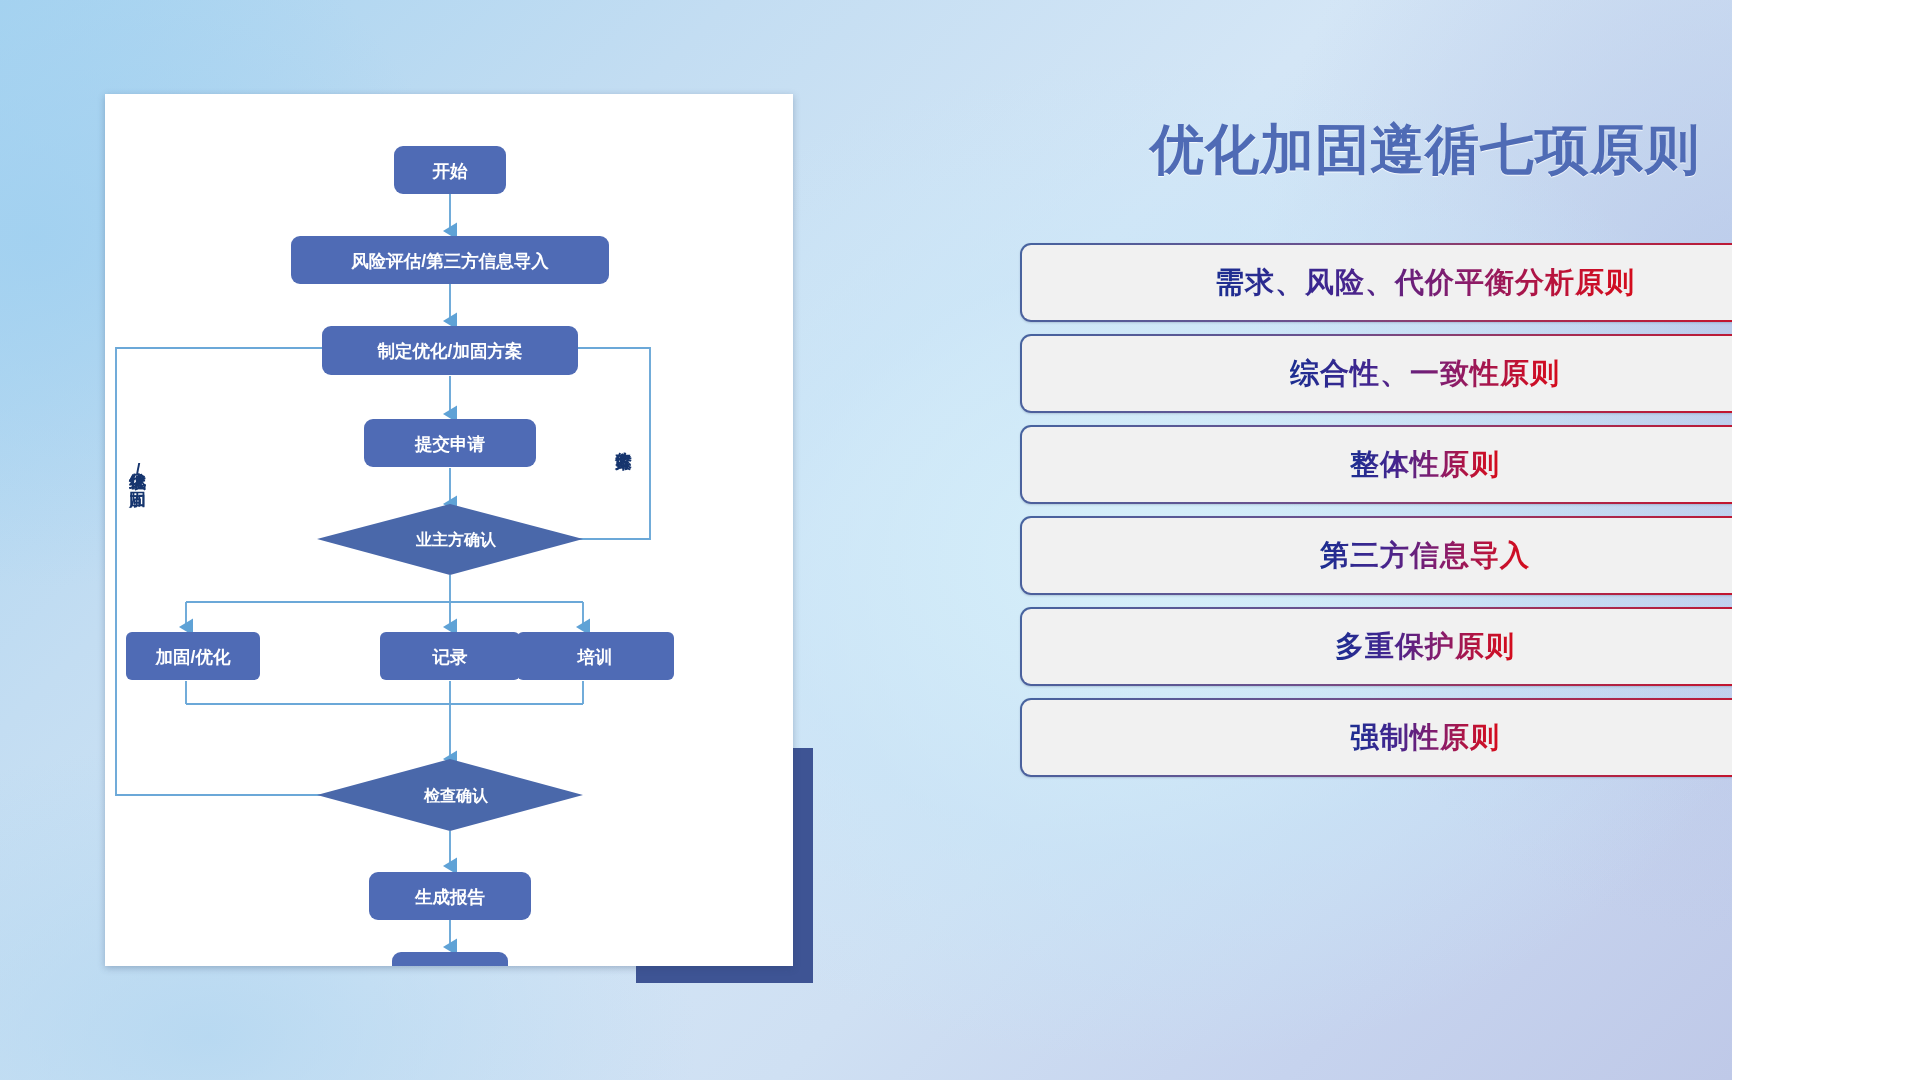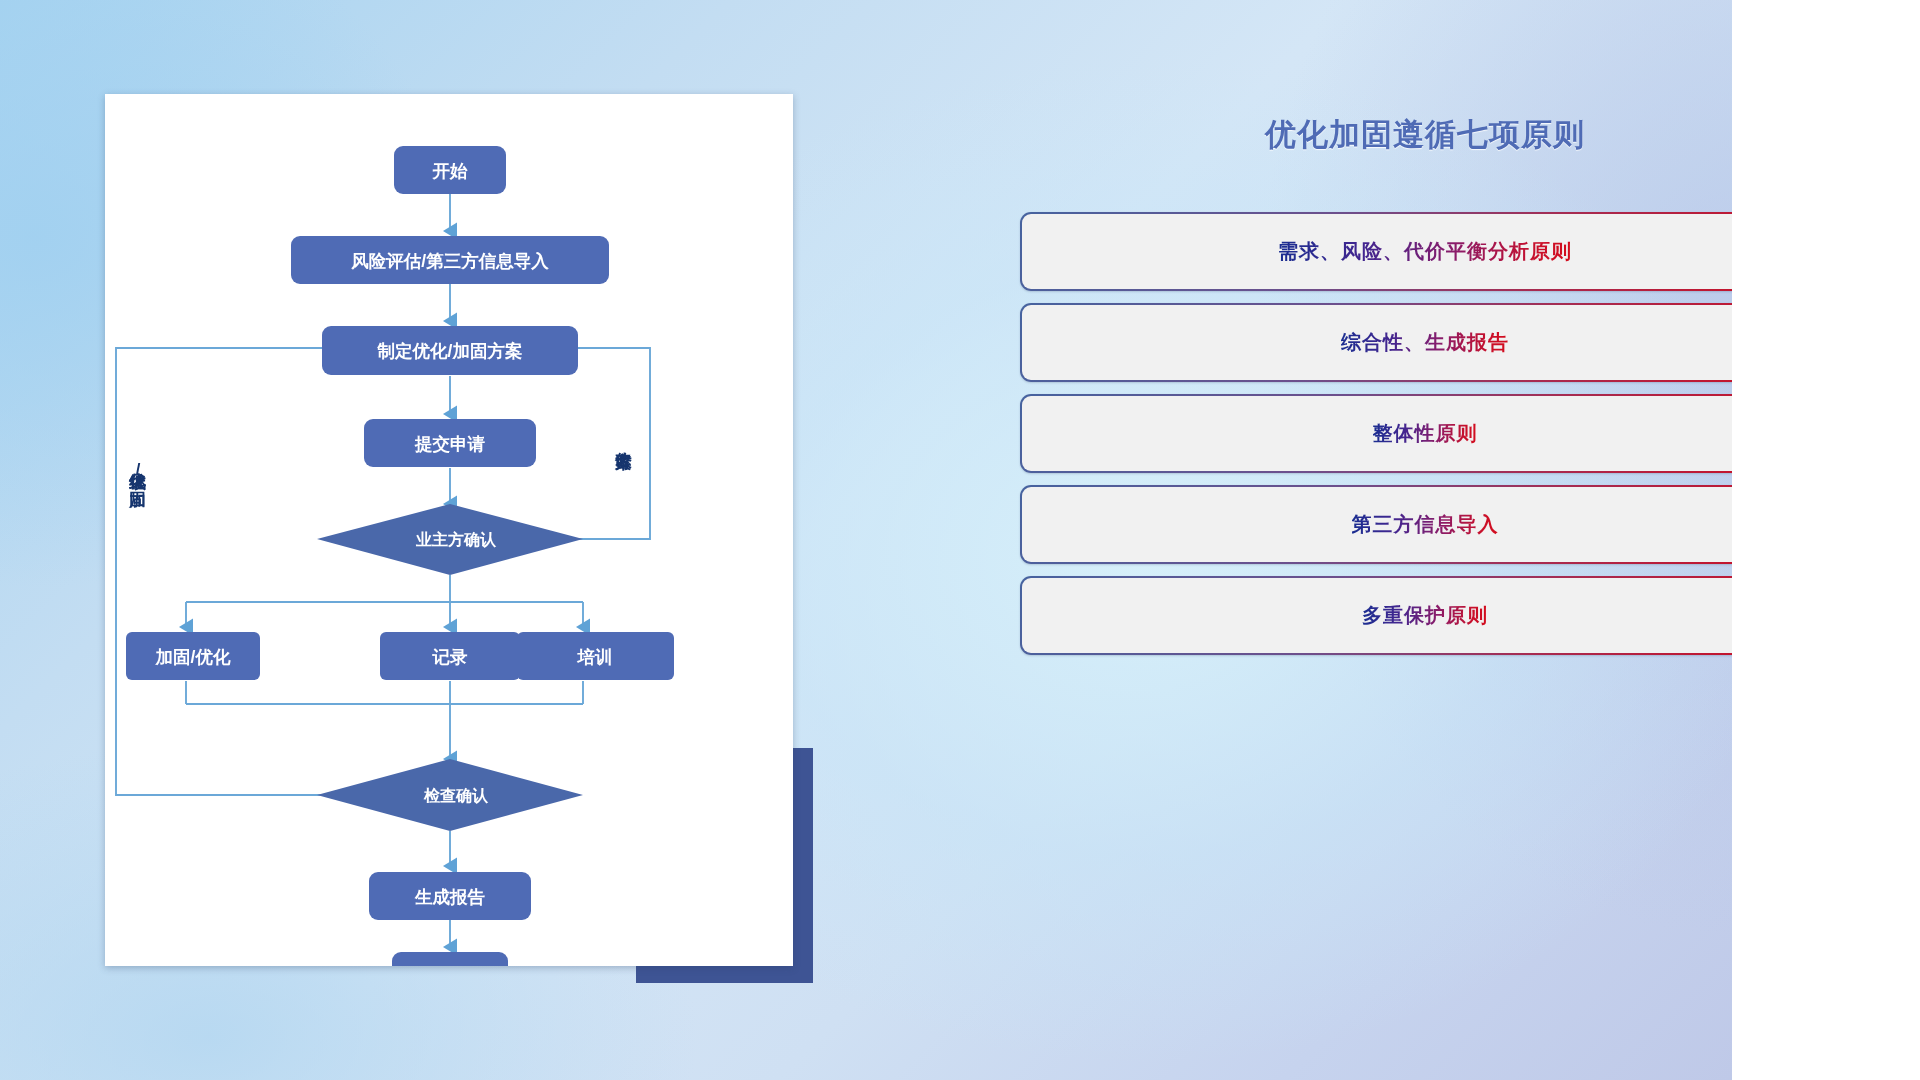--- a/index.html
+++ b/index.html
@@ -60,21 +60,21 @@
   }
 
   
   #right-pane {
     position: absolute;
     left: 1020px; top: 94px;
     width: 810px; height: 900px;
   }
 
   #principles-title {
-    font-size: 31px;
+    font-size: 54px;
     font-weight: bold;
     color: #4f6bb5;
     text-align: center;
     letter-spacing: 1px;
     margin: 20px 0 0 0;
     text-shadow: 0 1px 1px rgba(255,255,255,0.85);
   }
 
   #principle-list {
     margin-top: 56px;
@@ -93,21 +93,21 @@
   }
   .principle-inner {
     height: 100%;
     border-radius: 9px;
     background: #f1f1f1;
     display: flex;
     align-items: center;
     justify-content: center;
   }
   .principle-label {
-    font-size: 20px;
+    font-size: 29px;
     font-weight: bold;
     letter-spacing: 1px;
     background: linear-gradient(90deg, #1b2e91 0%, #43258f 30%, #8a1c6a 60%, #c8102b 88%, #d40c1c 100%);
     -webkit-background-clip: text;
     background-clip: text;
     color: transparent;
     -webkit-text-fill-color: transparent;
     white-space: nowrap;
   }
 </style>
@@ -228,21 +228,21 @@
     <div id="principle-list">
 
       <div class="principle-row">
         <div class="principle-inner">
           <span class="principle-label">需求、风险、代价平衡分析原则</span>
         </div>
       </div>
 
       <div class="principle-row">
         <div class="principle-inner">
-          <span class="principle-label">综合性、生成报告</span>
+          <span class="principle-label">综合性、一致性原则</span>
         </div>
       </div>
 
       <div class="principle-row">
         <div class="principle-inner">
           <span class="principle-label">整体性原则</span>
         </div>
       </div>
 
       <div class="principle-row">
@@ -250,18 +250,23 @@
           <span class="principle-label">第三方信息导入</span>
         </div>
       </div>
 
       <div class="principle-row">
         <div class="principle-inner">
           <span class="principle-label">多重保护原则</span>
         </div>
       </div>
 
+      <div class="principle-row">
+        <div class="principle-inner">
+          <span class="principle-label">强制性原则</span>
+        </div>
+      </div>
 
 
     </div>
   </div>
 
 </div>
 
 </body></html>

